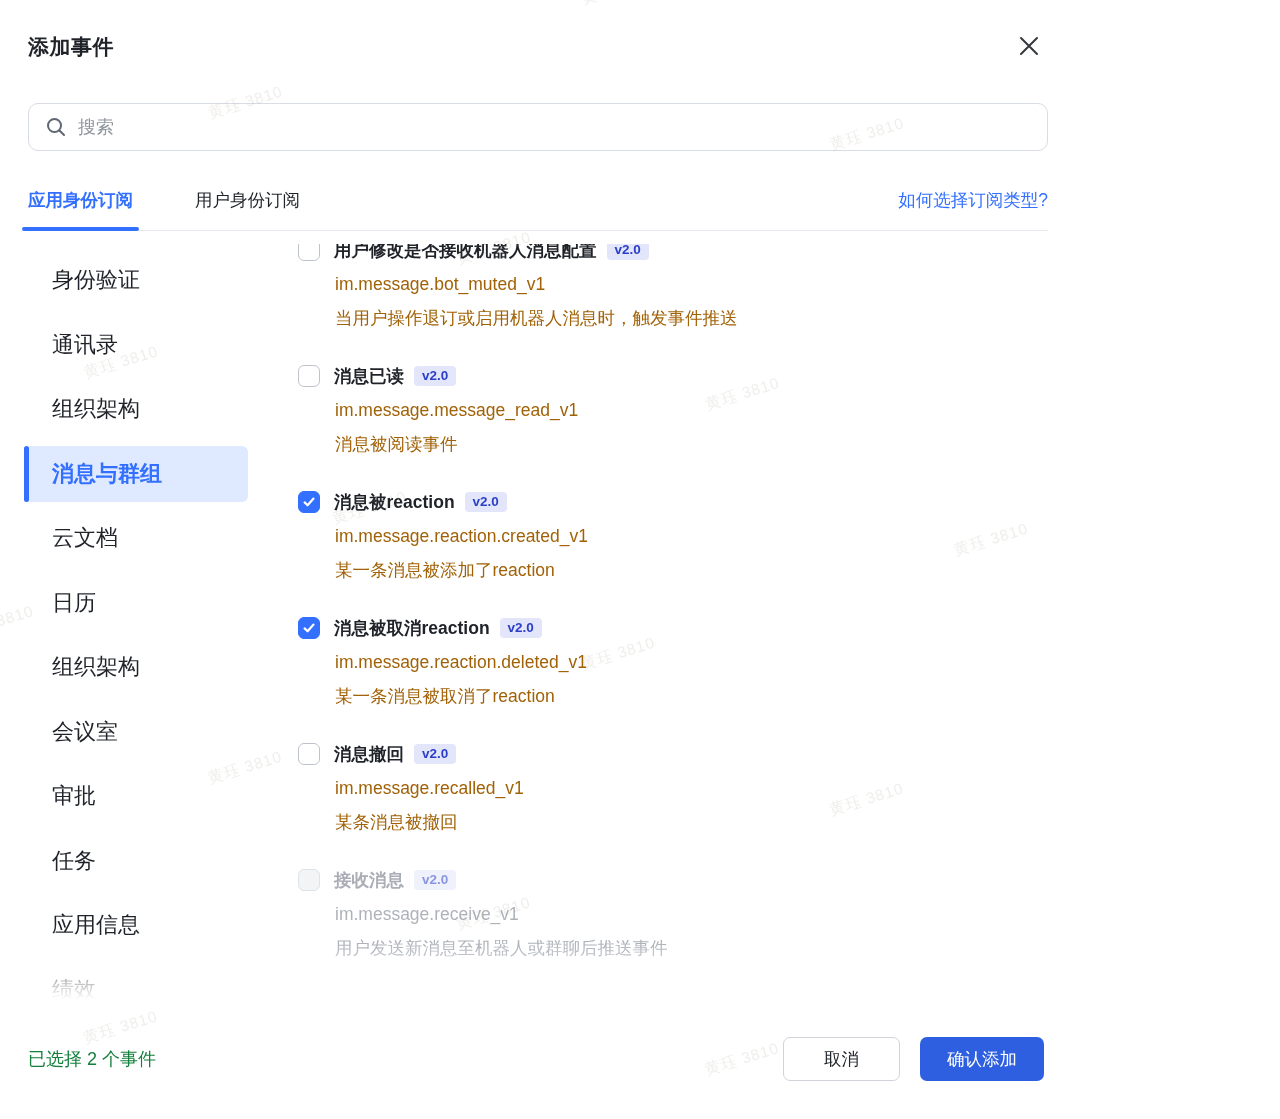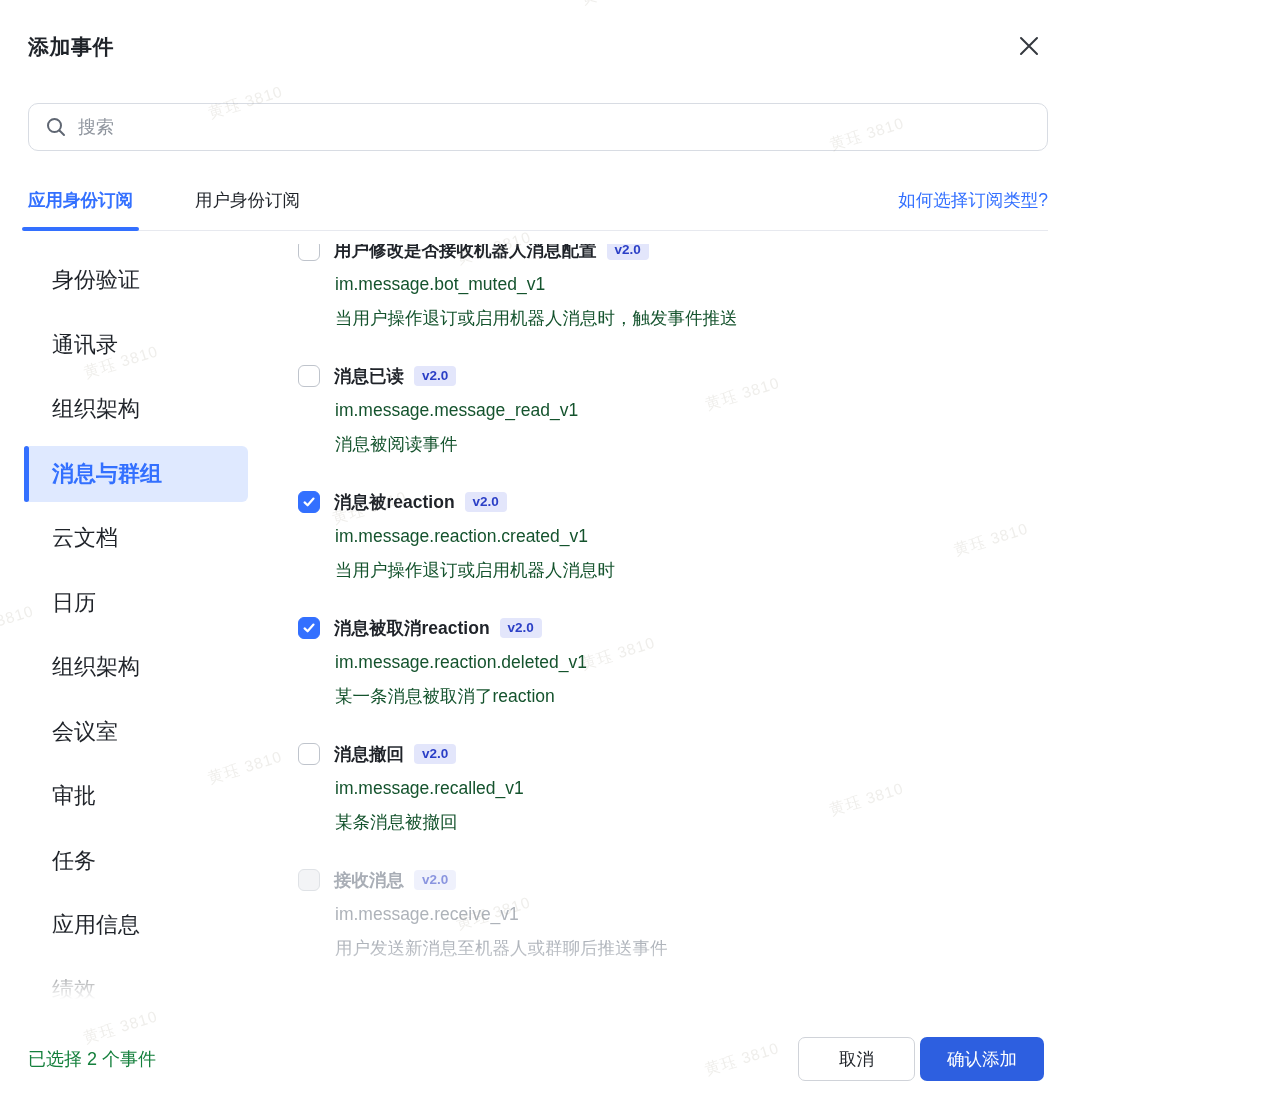--- a/index.html
+++ b/index.html
@@ -45,32 +45,32 @@
   .event-head { display:flex; align-items:center; height:34px; }
   .checkbox { width:22px; height:22px; border:1.5px solid #BFC4CC; border-radius:6px; background:#fff;
     flex-shrink:0; display:flex; align-items:center; justify-content:center; cursor:pointer; }
   .checkbox .check { display:none; }
   .checkbox.checked { background:var(--primary); border-color:var(--primary); }
   .checkbox.checked .check { display:block; }
   .checkbox.disabled { background:#F3F4F6; border-color:#DFE2E6; cursor:default; }
   .event-title { margin-left:14px; font-size:17.5px; font-weight:600; color:#1F2329; }
   .badge { margin-left:10px; font-size:13.5px; font-weight:600; color:var(--badge-text);
     background:var(--badge-bg); padding:3px 8px; border-radius:4px; line-height:1; }
-  .event-code, .event-desc { margin-left:37px; font-size:17.5px; line-height:34px; color:#14532d; }
+  .event-code, .event-desc { margin-left:37px; font-size:17.5px; line-height:34px; color:#a16207; }
   .event.disabled .event-title { color:#A9AEB6; }
   .event.disabled .event-code, .event.disabled .event-desc { color:#AEB3BA; }
   .event.disabled .badge { opacity:0.55; }
 
   .fade-bottom { position:absolute; left:0; right:0; bottom:0; height:64px; pointer-events:none;
     background:linear-gradient(to bottom, rgba(255,255,255,0), #ffffff 88%); }
 
   
   .footer { height:111px; display:flex; align-items:center; padding:0 32px 8px 28px; }
   .selected-count { font-size:18px; color:#15803d; }
-  .footer-buttons { margin-left:auto; display:flex; gap:5px; }
+  .footer-buttons { margin-left:auto; display:flex; gap:20px; }
   .btn { height:44px; border-radius:7px; font-size:17.5px; font-family:inherit; cursor:pointer; }
   .btn-cancel { background:#fff; border:1px solid #D0D3D9; color:#1F2329; padding:0 40px; }
   .btn-confirm { background:var(--confirm); border:none; color:#fff; padding:0 27px; font-weight:500; }
 
   
   .watermark-layer { position:absolute; inset:0; overflow:hidden; pointer-events:none; z-index:50; }
   .watermark-grid { position:absolute; left:-220px; top:-220px; width:1760px; height:1600px;
     transform:rotate(-17deg); }
   .watermark-item { position:absolute; font-size:15.5px; color:rgba(140,132,110,0.14);
     white-space:nowrap; letter-spacing:1px; }
@@ -175,21 +175,21 @@
     <div class="event-head">
       <span class="checkbox checked">
         <svg class="check" width="14" height="14" viewBox="0 0 14 14">
           <path d="M2.6 7.4 L5.6 10.3 L11.5 3.6" stroke="#fff" stroke-width="2.2" fill="none" stroke-linecap="round" stroke-linejoin="round"></path>
         </svg>
       </span>
       <span class="event-title">消息被reaction</span>
       <span class="badge">v2.0</span>
     </div>
     <div class="event-code">im.message.reaction.created_v1</div>
-    <div class="event-desc">当用户操作退订或启用机器人消息时</div>
+    <div class="event-desc">某一条消息被添加了reaction</div>
   </div>
         <div class="event">
     <div class="event-head">
       <span class="checkbox checked">
         <svg class="check" width="14" height="14" viewBox="0 0 14 14">
           <path d="M2.6 7.4 L5.6 10.3 L11.5 3.6" stroke="#fff" stroke-width="2.2" fill="none" stroke-linecap="round" stroke-linejoin="round"></path>
         </svg>
       </span>
       <span class="event-title">消息被取消reaction</span>
       <span class="badge">v2.0</span>

